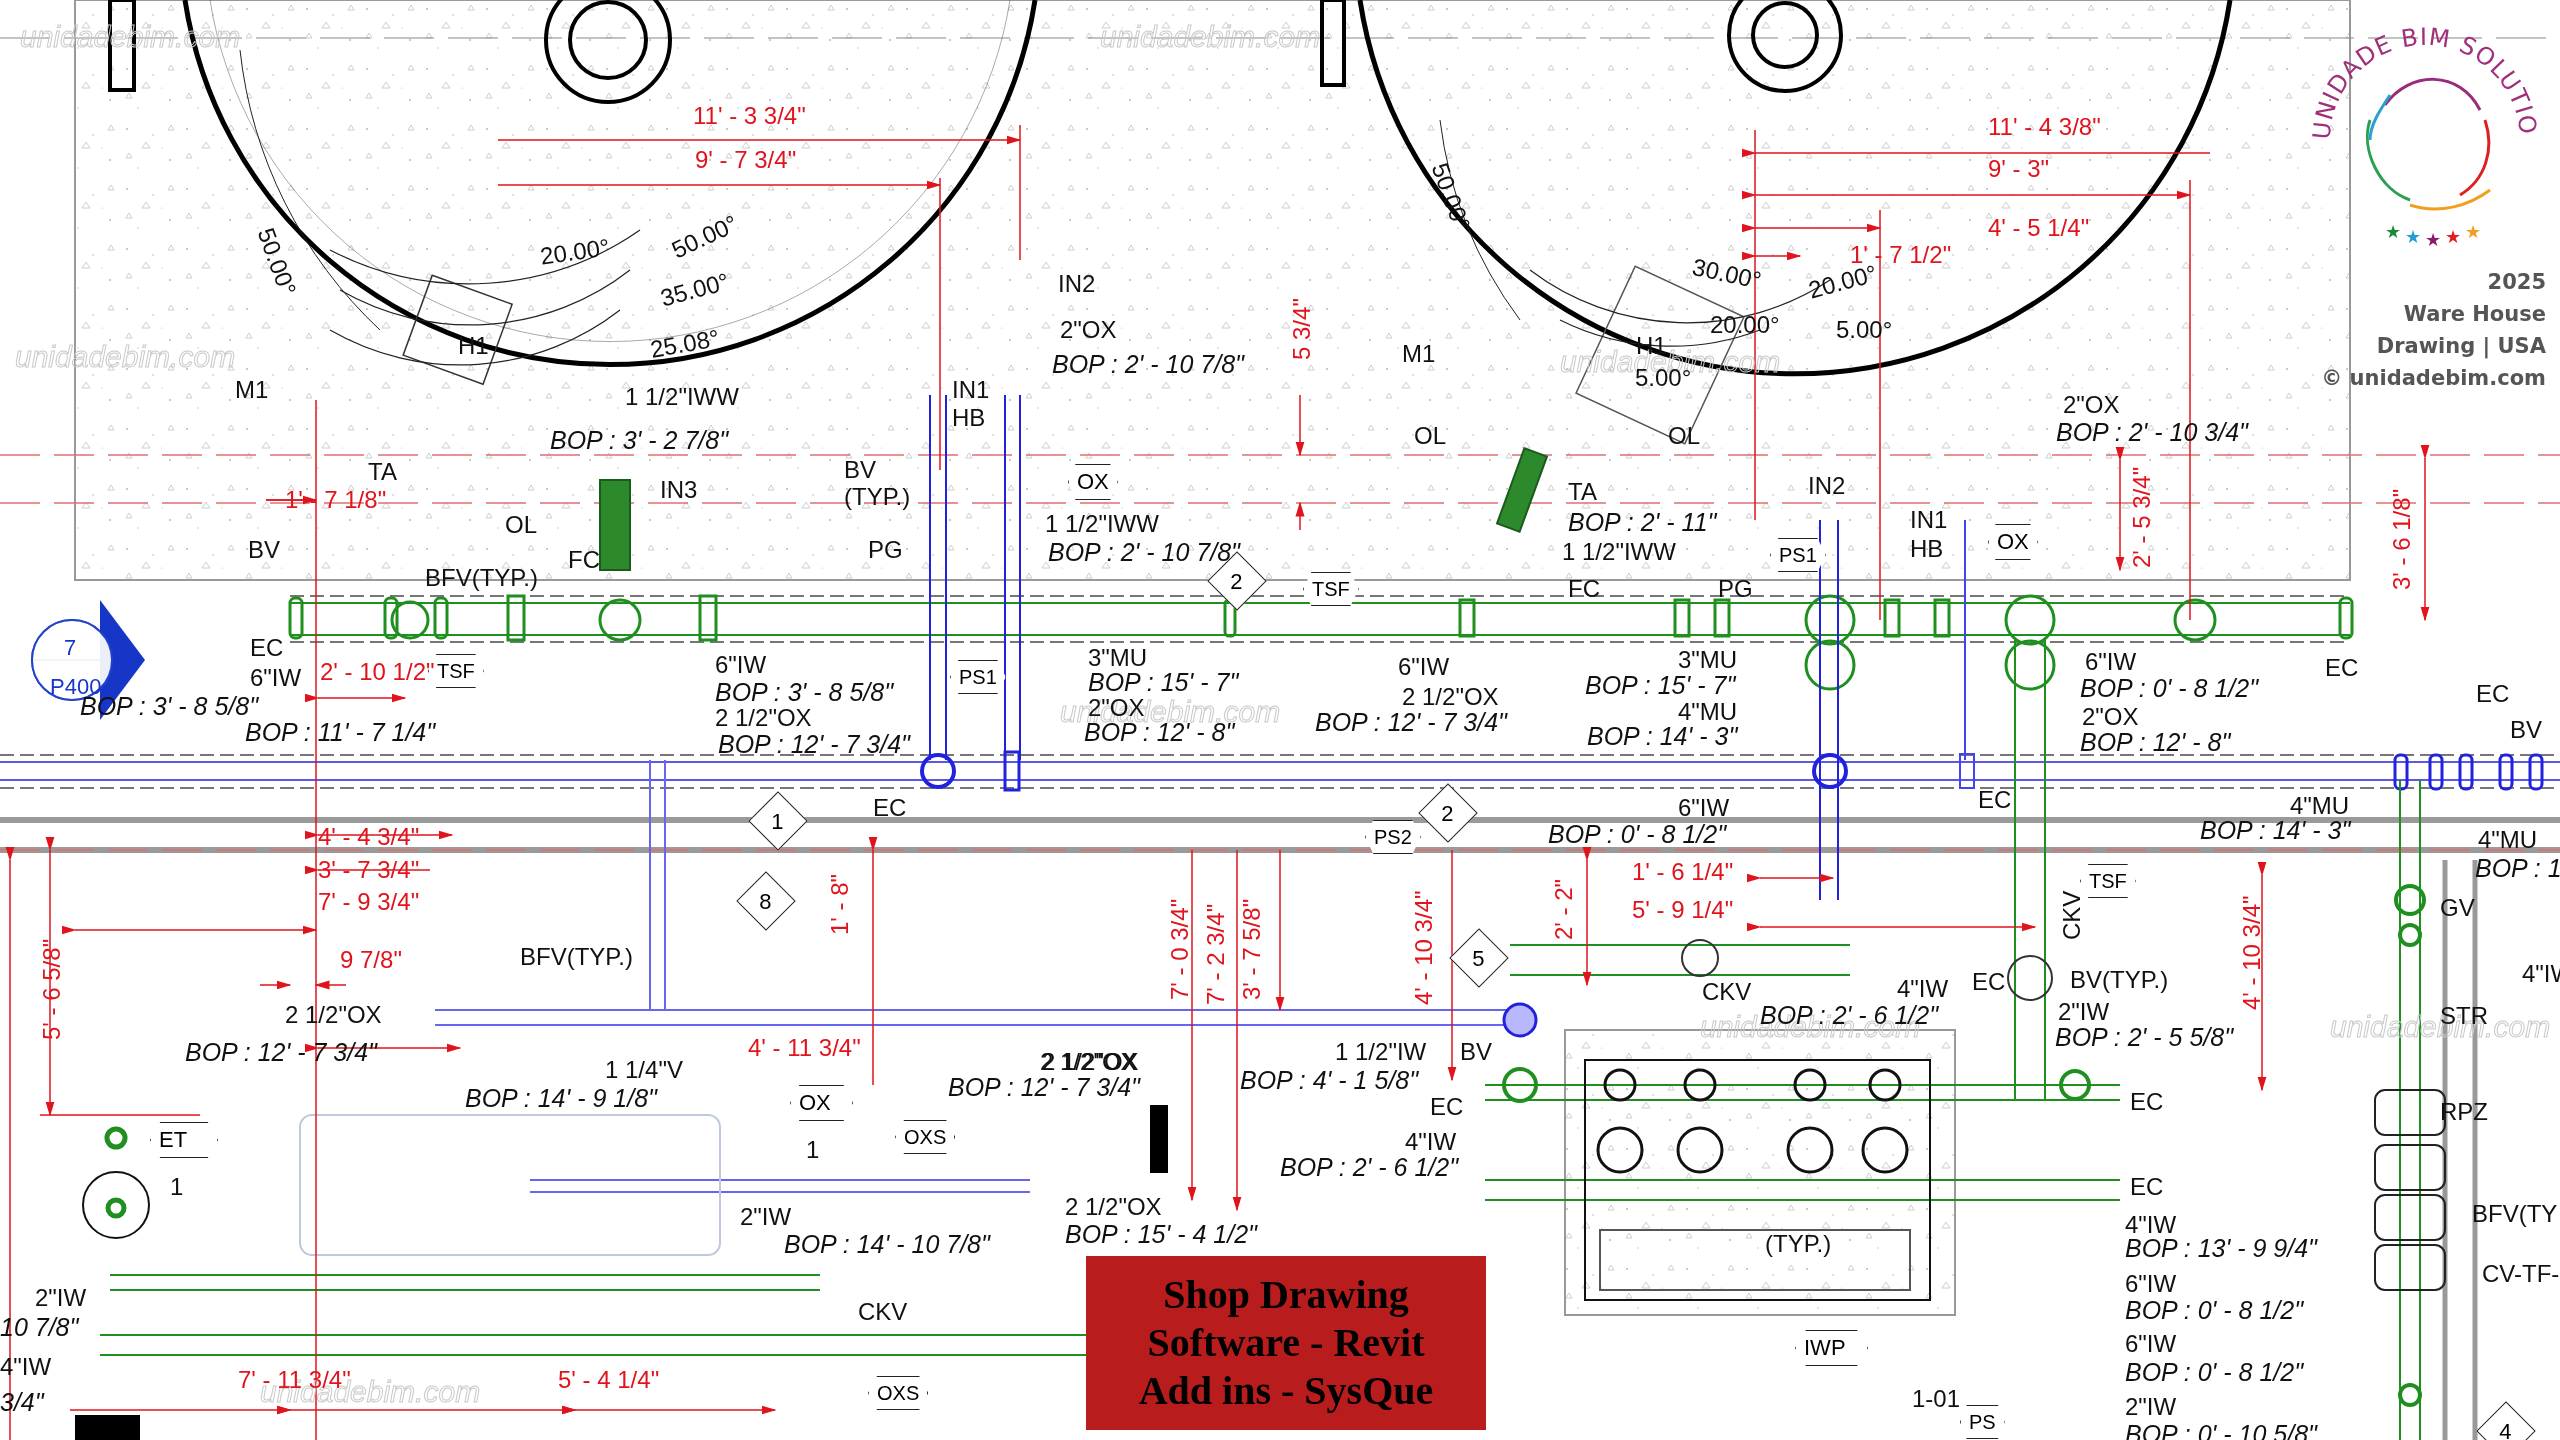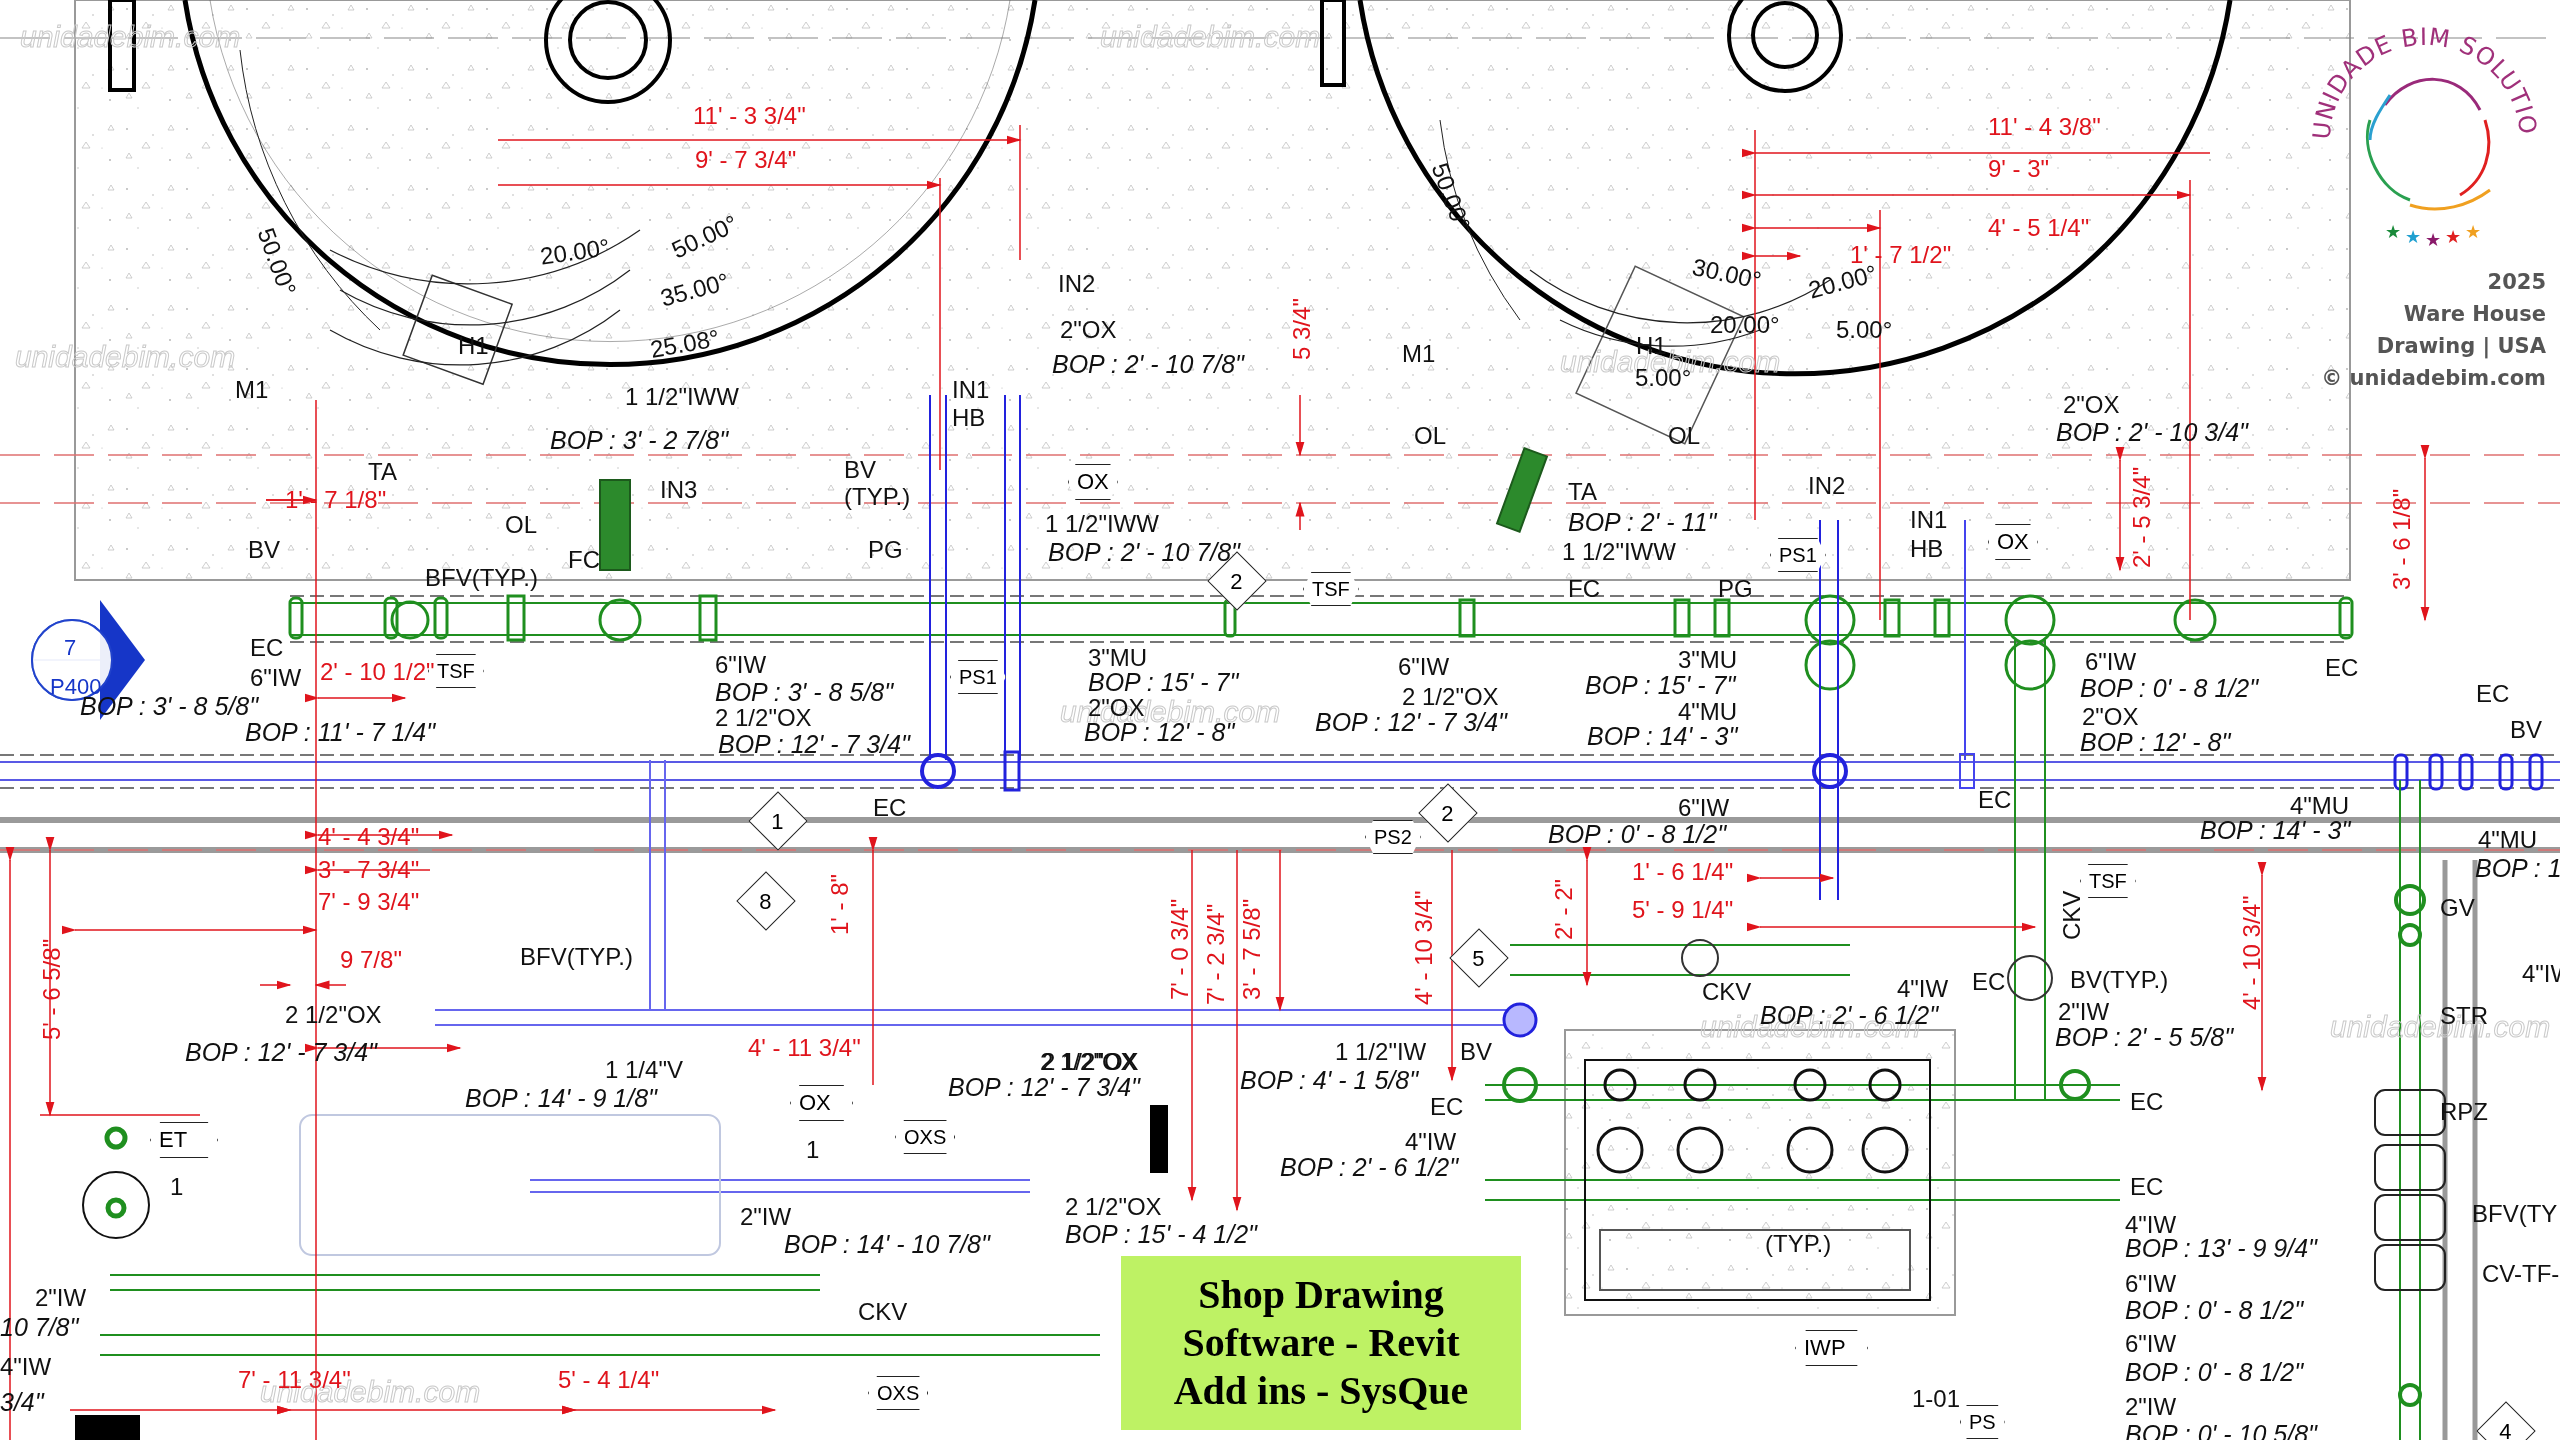--- a/index.html
+++ b/index.html
@@ -6,21 +6,21 @@
   body{width:2560px;height:1440px;overflow:hidden;position:relative;font-family:"Liberation Sans",sans-serif;}
   #canvas{position:absolute;left:0;top:0;width:2560px;height:1440px;}
   .lbl{position:absolute;font-family:"Liberation Sans",sans-serif;font-size:24px;color:#111;white-space:nowrap;line-height:1;}
   .bop{font-style:italic;font-size:25px;}
   .dim{color:#e0141c;font-size:24px;}
   .vdim{transform-origin:left top;transform:rotate(-90deg);}
   .tag-hex{position:absolute;border:1.5px solid #222;background:#fff;font-size:22px;line-height:1;padding:6px 8px;clip-path:polygon(15% 0,85% 0,100% 50%,85% 100%,15% 100%,0 50%);}
   .tag-dia{position:absolute;width:40px;height:40px;border:1.5px solid #222;transform:rotate(45deg);background:#fff;}
   .tag-dia span{position:absolute;left:0;top:8px;width:40px;text-align:center;transform:rotate(-45deg);font-size:22px;}
   .wm{position:absolute;font-style:italic;font-size:30px;color:transparent;-webkit-text-stroke:1px #c9c9c9;font-family:"Liberation Sans",sans-serif;}
-  .banner{position:absolute;left:1086px;top:1256px;width:400px;height:174px;background:#bef264;display:flex;flex-direction:column;justify-content:center;align-items:center;margin-left:35px;}
+  .banner{position:absolute;left:1086px;top:1256px;width:400px;height:174px;background:#b91c1c;display:flex;flex-direction:column;justify-content:center;align-items:center;}
   .banner div{font-family:"Liberation Serif",serif;font-weight:bold;font-size:40px;color:#000;line-height:1.2;}
   .brand{position:absolute;left:2290px;top:0;width:270px;height:400px;}
   .brand-text{position:absolute;right:14px;font-family:"DejaVu Sans",sans-serif;font-weight:bold;font-size:21px;color:#555;text-align:right;}
 </style>
 </head>
 <body>
 
 <svg id="canvas" width="2560" height="1440" viewBox="0 0 2560 1440">
   <defs>
     <pattern id="concrete" width="60" height="60" patternUnits="userSpaceOnUse">

